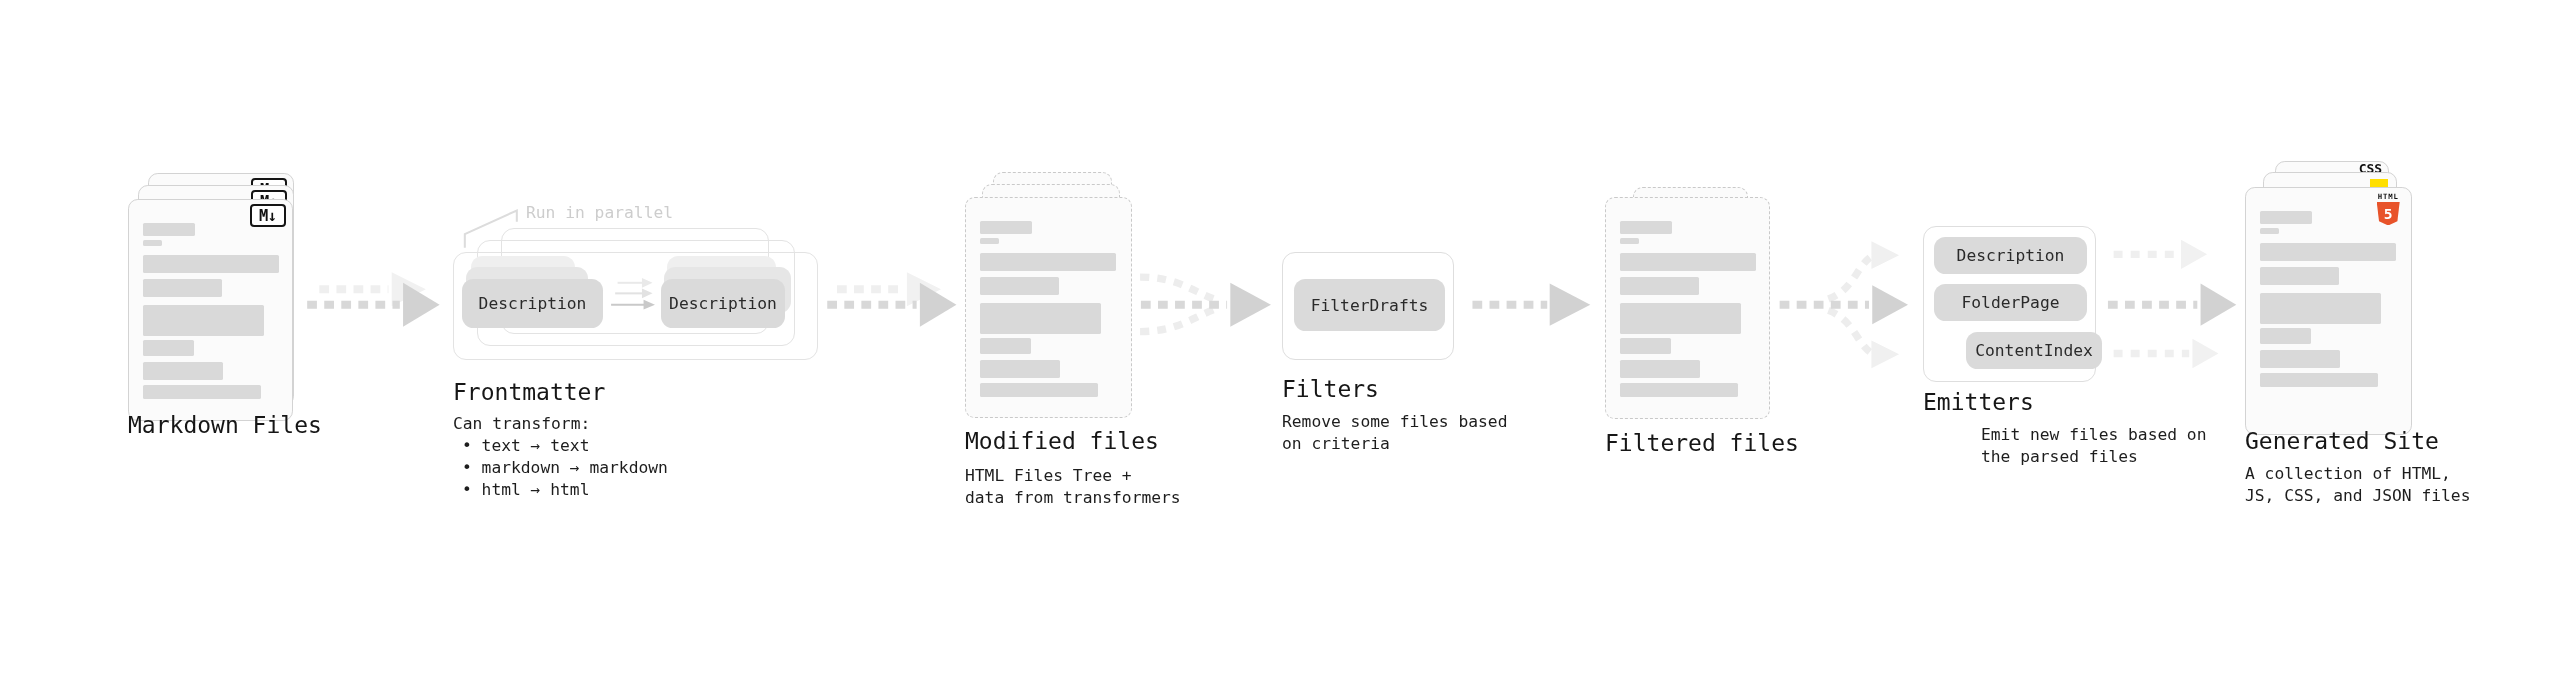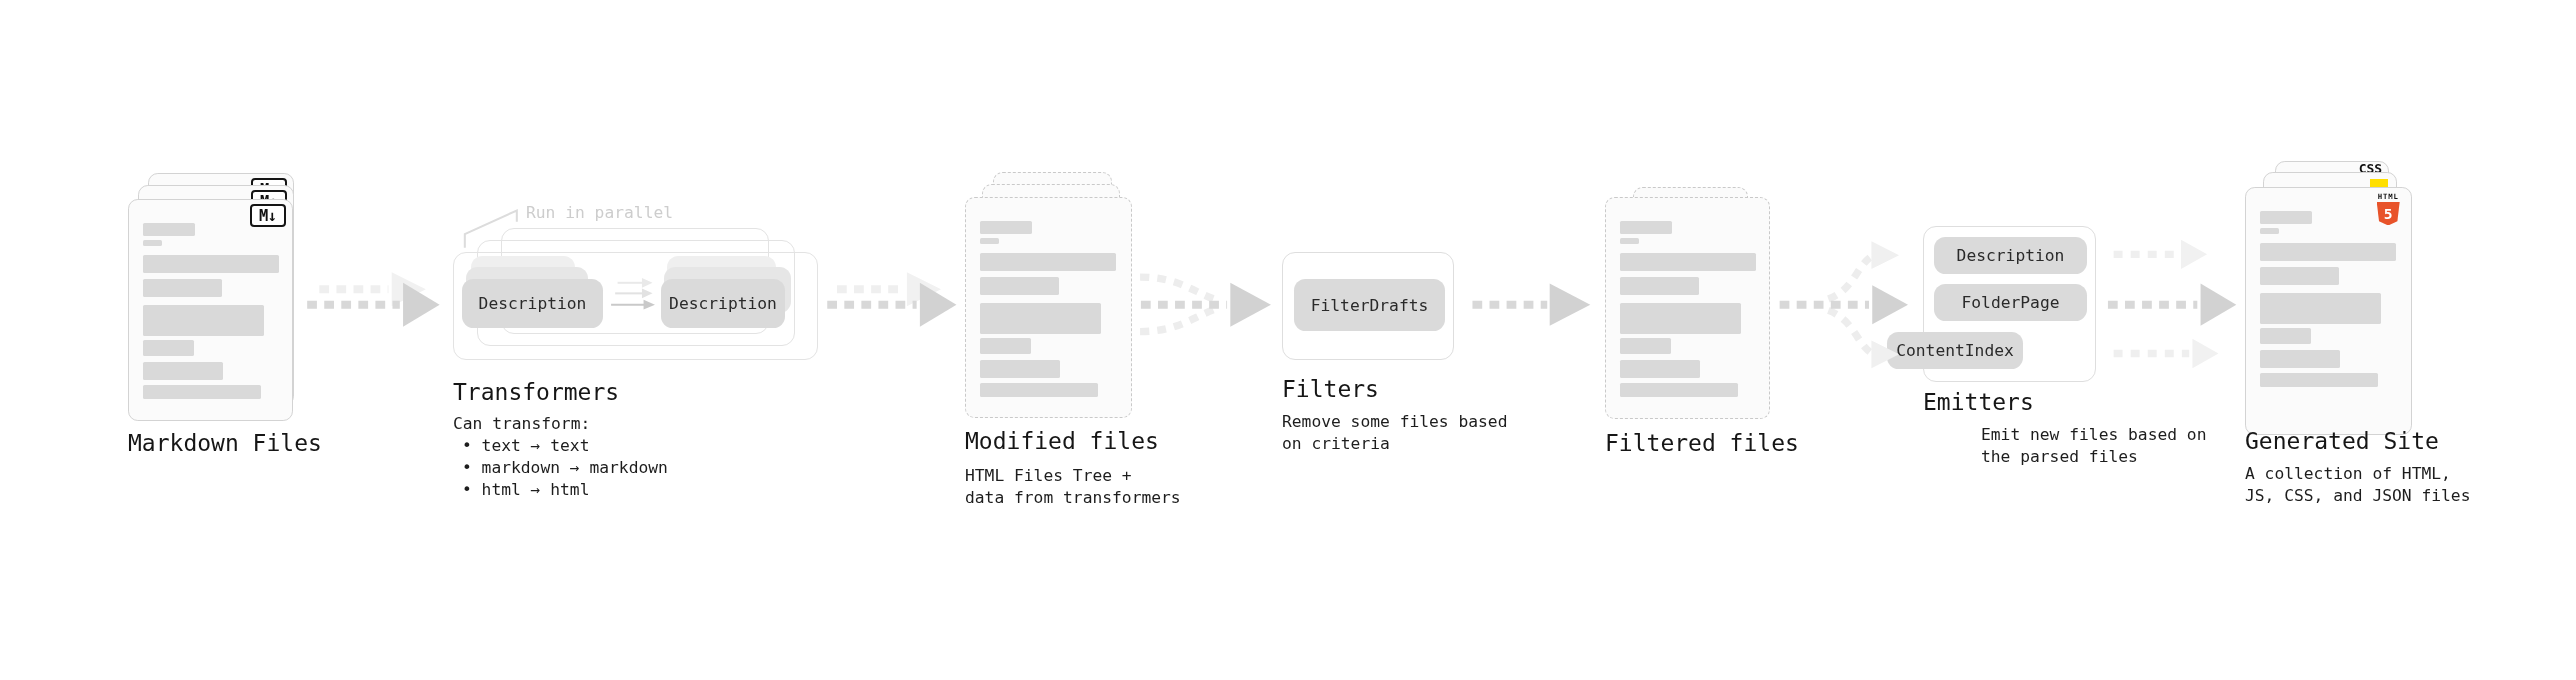--- a/index.html
+++ b/index.html
@@ -51,38 +51,38 @@
           <div class="bar" style="width: 52px; height: 13px; margin-bottom: 4.1px;"></div>
           <div class="bar" style="width: 18.7px; height: 5.7px; margin-bottom: 9px;"></div>
           <div class="bar" style="width: 136px; height: 18px; margin-bottom: 6.5px;"></div>
           <div class="bar" style="width: 79px; height: 18px; margin-bottom: 8.1px;"></div>
           <div class="bar" style="width: 121px; height: 31px; margin-bottom: 4.1px;"></div>
           <div class="bar" style="width: 51px; height: 15.4px; margin-bottom: 6.5px;"></div>
           <div class="bar" style="width: 80px; height: 18px; margin-bottom: 4.9px;"></div>
           <div class="bar" style="width: 118px; height: 14px; margin-bottom: 0px;"></div>
         </div>
     </div>
-    <div class="title" style="left:128px;top:431px">Markdown Files</div>
+    <div class="title" style="left:128px;top:413px">Markdown Files</div>
   </div>
 
   <div>
     <div class="note" style="left:526px;top:203px">Run in parallel</div>
     <div class="frame" style="left:501px;top:228px;width:268px;height:106px"></div>
     <div class="frame" style="left:477px;top:240px;width:318px;height:106px"></div>
     <div class="frame" style="left:453px;top:252px;width:365px;height:108px"></div>
 
     <div class="pill ghost2" style="left:471px;top:256px;width:104px;height:42px"></div>
     <div class="pill ghost1" style="left:466px;top:267px;width:122px;height:46px"></div>
     <div class="pill" style="left:462px;top:279px;width:141px;height:49px">Description</div>
 
     <div class="pill ghost2" style="left:667px;top:256px;width:109px;height:42px"></div>
     <div class="pill ghost1" style="left:664px;top:267px;width:127px;height:46px"></div>
     <div class="pill" style="left:661px;top:279px;width:124px;height:49px">Description</div>
 
-    <div class="title" style="left:453px;top:380px">Transformers</div>
+    <div class="title" style="left:453px;top:380px">Frontmatter</div>
     <div class="sub" style="left:453px;top:413px">
       <div>Can transform:</div>
       <div class="indent">• text → text</div>
       <div class="indent">• markdown → markdown</div>
       <div class="indent">• html → html</div>
     </div>
   </div>
 
   <div>
     <div class="card dashed" style="left:993px;top:172px;width:119px;height:221px"></div>
@@ -130,21 +130,21 @@
           <div class="bar" style="width: 118px; height: 14px; margin-bottom: 0px;"></div>
         </div>
     </div>
     <div class="title" style="left:1605px;top:431px">Filtered files</div>
   </div>
 
   <div>
     <div class="panel" style="left:1923px;top:226px;width:173px;height:156px"></div>
     <div class="pill" style="left:1934px;top:237px;width:153px;height:37px">Description</div>
     <div class="pill" style="left:1934px;top:284px;width:153px;height:37px">FolderPage</div>
-    <div class="pill" style="left:1887px;top:332px;width:136px;height:37px">ContentIndex</div>
+    <div class="pill" style="left:1966px;top:332px;width:136px;height:37px">ContentIndex</div>
     <div class="title" style="left:1923px;top:390px">Emitters</div>
     <div class="sub" style="left:1981px;top:424px">
       <div>Emit new files based on</div>
       <div>the parsed files</div>
     </div>
   </div>
 
   <div>
     <div class="card" style="left:2275px;top:161px;width:114px;height:221px">
       <div class="css-badge">

